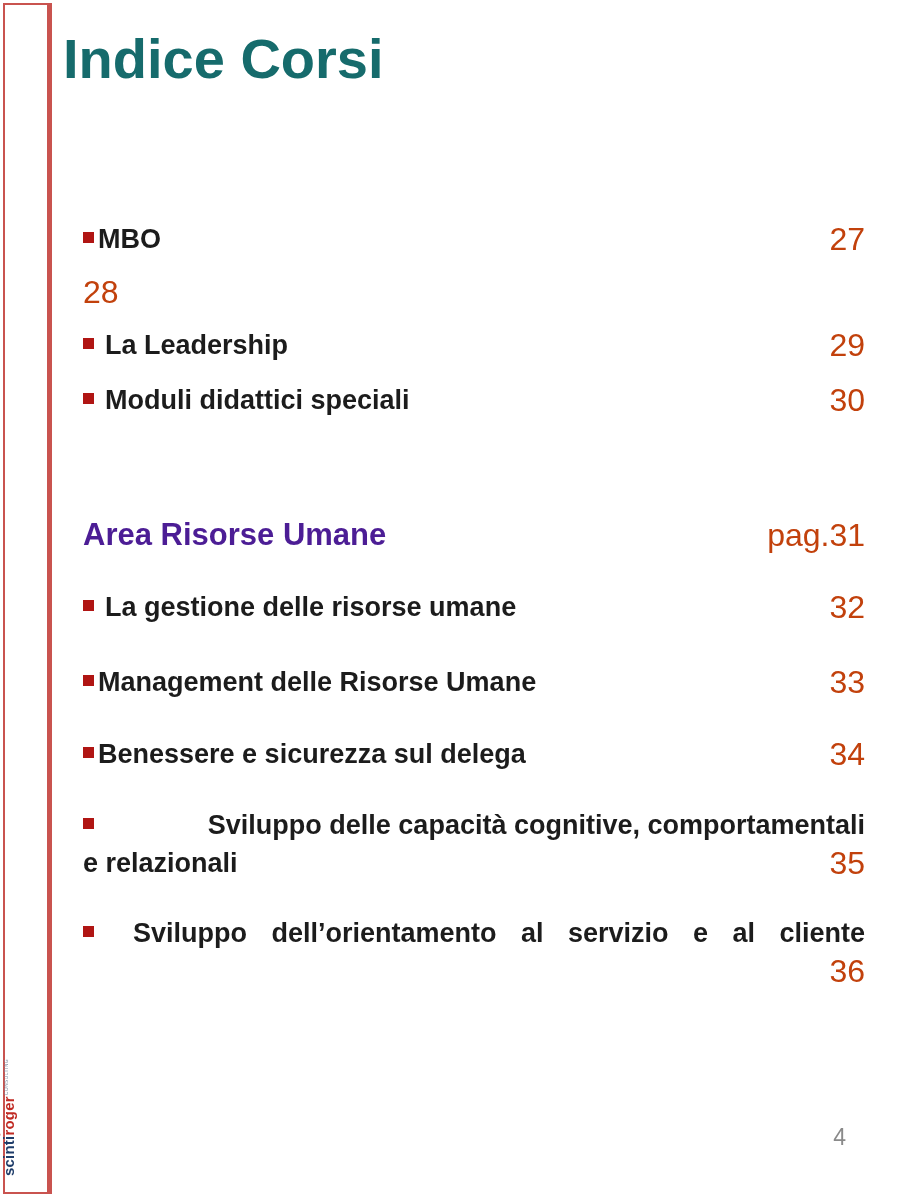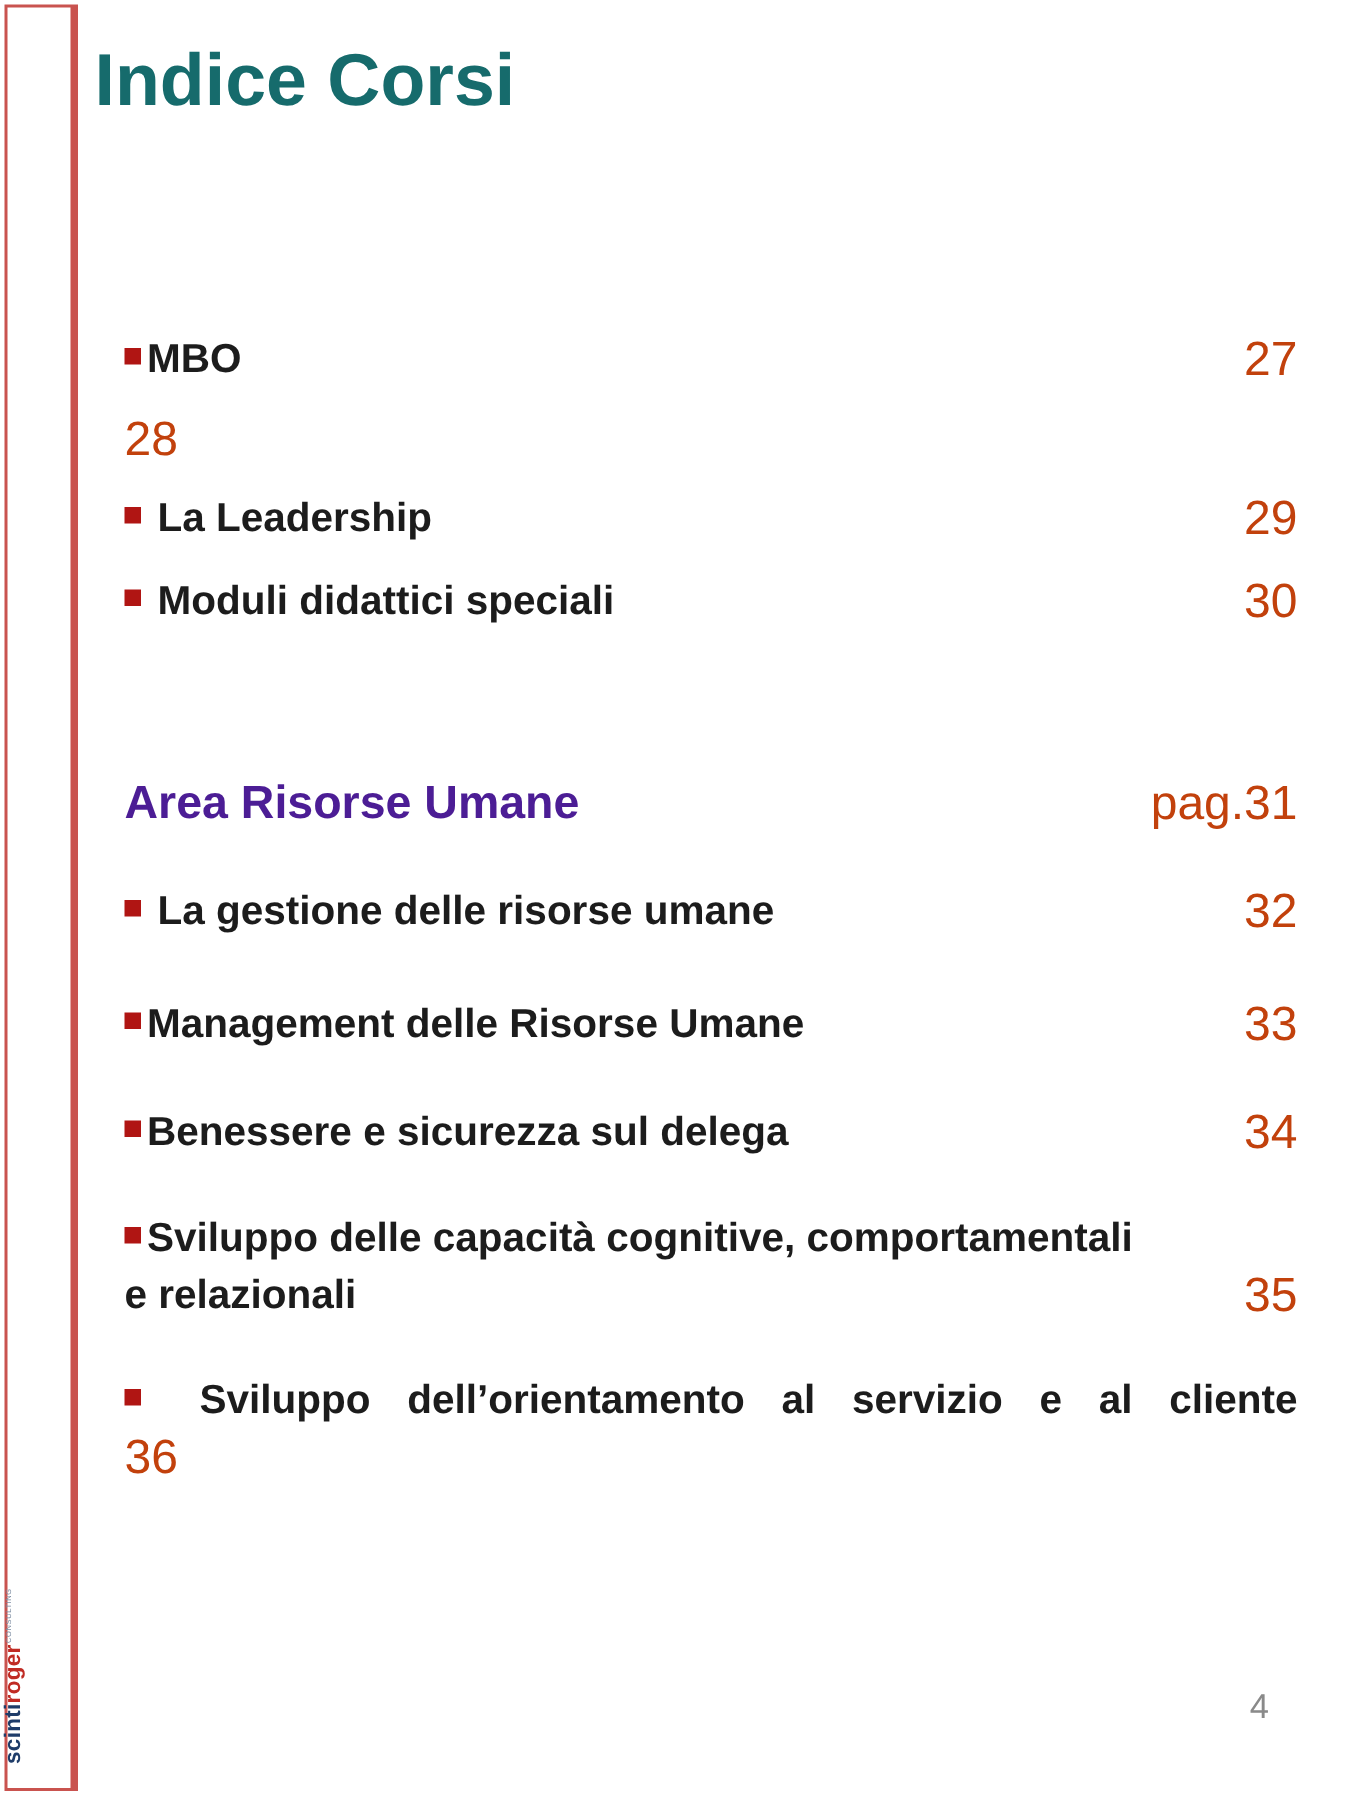--- a/index.html
+++ b/index.html
@@ -30,21 +30,21 @@
   .logo-rot .red  { color:#C02B24; }
   .logo-rot .consulting {
     font-size:5px; font-weight:normal; color:#7A8AA0;
     letter-spacing:0.4px; vertical-align:super; margin-left:1px;
   }
   .flame { position:absolute; top:-9px; left:36px; }
 
   
   .page-title {
     position:absolute; left:63px; top:26px; margin:0;
-    font-size:49px; font-weight:bold; color:#166B6C;
+    font-size:56px; font-weight:bold; color:#166B6C;
   }
 
   
   .toc-row, .toc-block {
     position:absolute; left:63px; width:782px;
     font-size:27px; font-weight:bold; color:#1C1C1C;margin-left:20px;
   }
   .toc-row {
     display:flex; justify-content:space-between; align-items:center;
     line-height:34px;
@@ -58,23 +58,23 @@
   .gap-spaced { margin-right:11px; }
   .gap-wide   { margin-right:39px; }
 
   .pagenum { font-weight:normal; font-size:32px; color:#c2410c; }
 
   .heading-row .section-heading {
     font-size:31px; font-weight:bold; color:#4c1d95;
   }
 
   .toc-block { line-height:38px; }
-  .blk-line1 { display:flex; align-items:center; }
+  .blk-line1 { display:flex; align-items:center;justify-content:space-between; }
   .blk-line2 { display:flex; justify-content:space-between; align-items:center; }
-  .blk-line2.left-only { justify-content:flex-start; }
+  .blk-line2.left-only { justify-content:flex-end; }
   .jtext {
     flex:1; display:block;
     text-align:justify; text-align-last:justify;
   }
 
   .slide-number {
     position:absolute; top:1124px; right:54px;
     font-size:23px; color:#8A8A8A;
   }
 </style>

